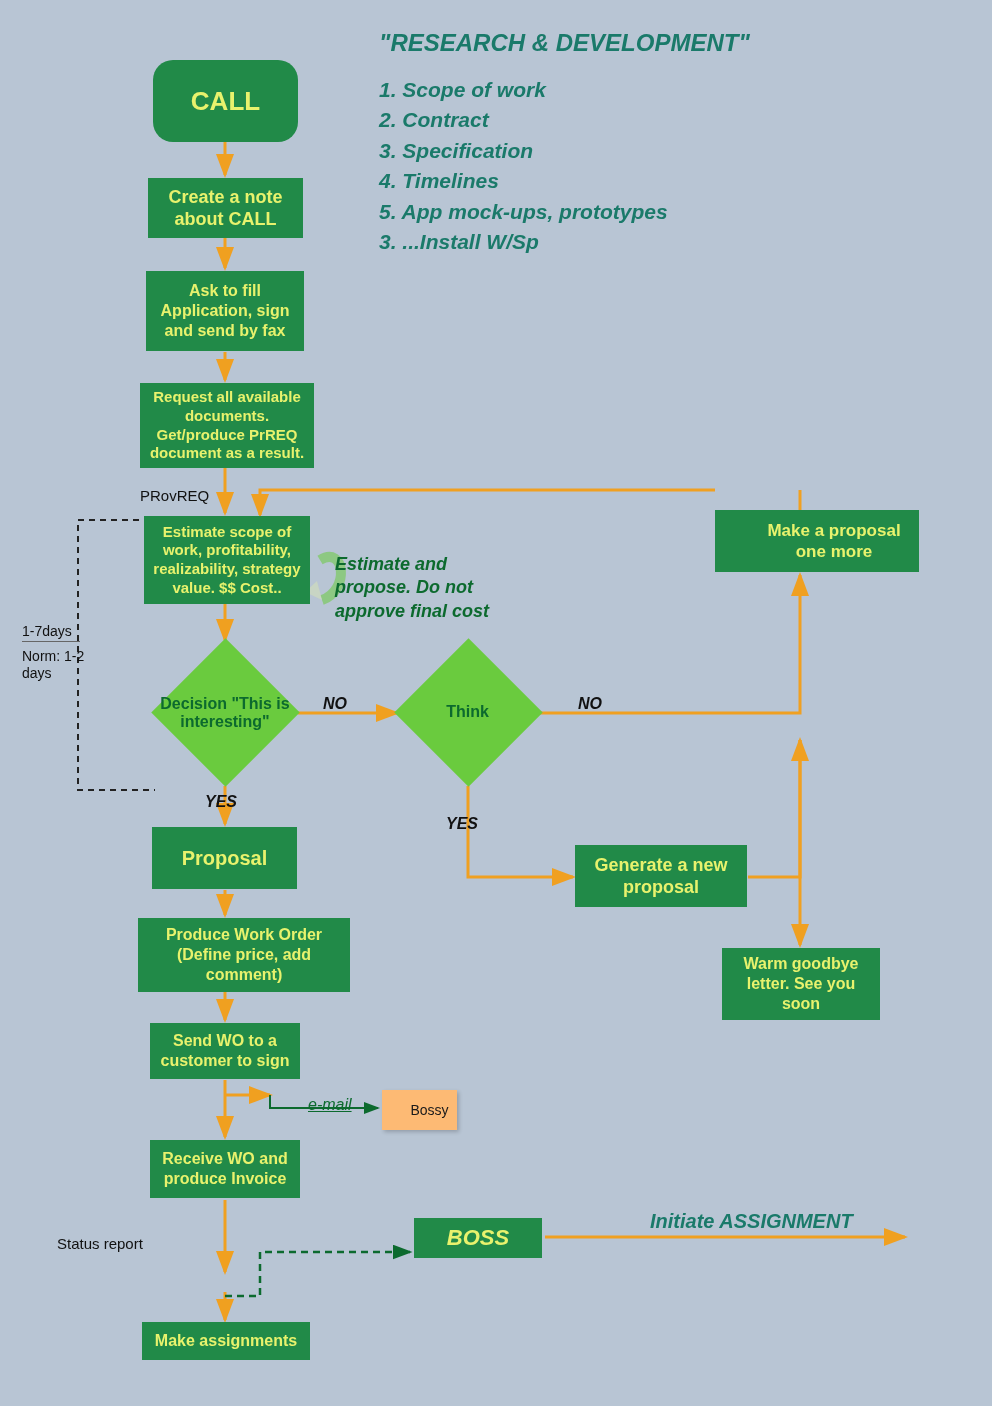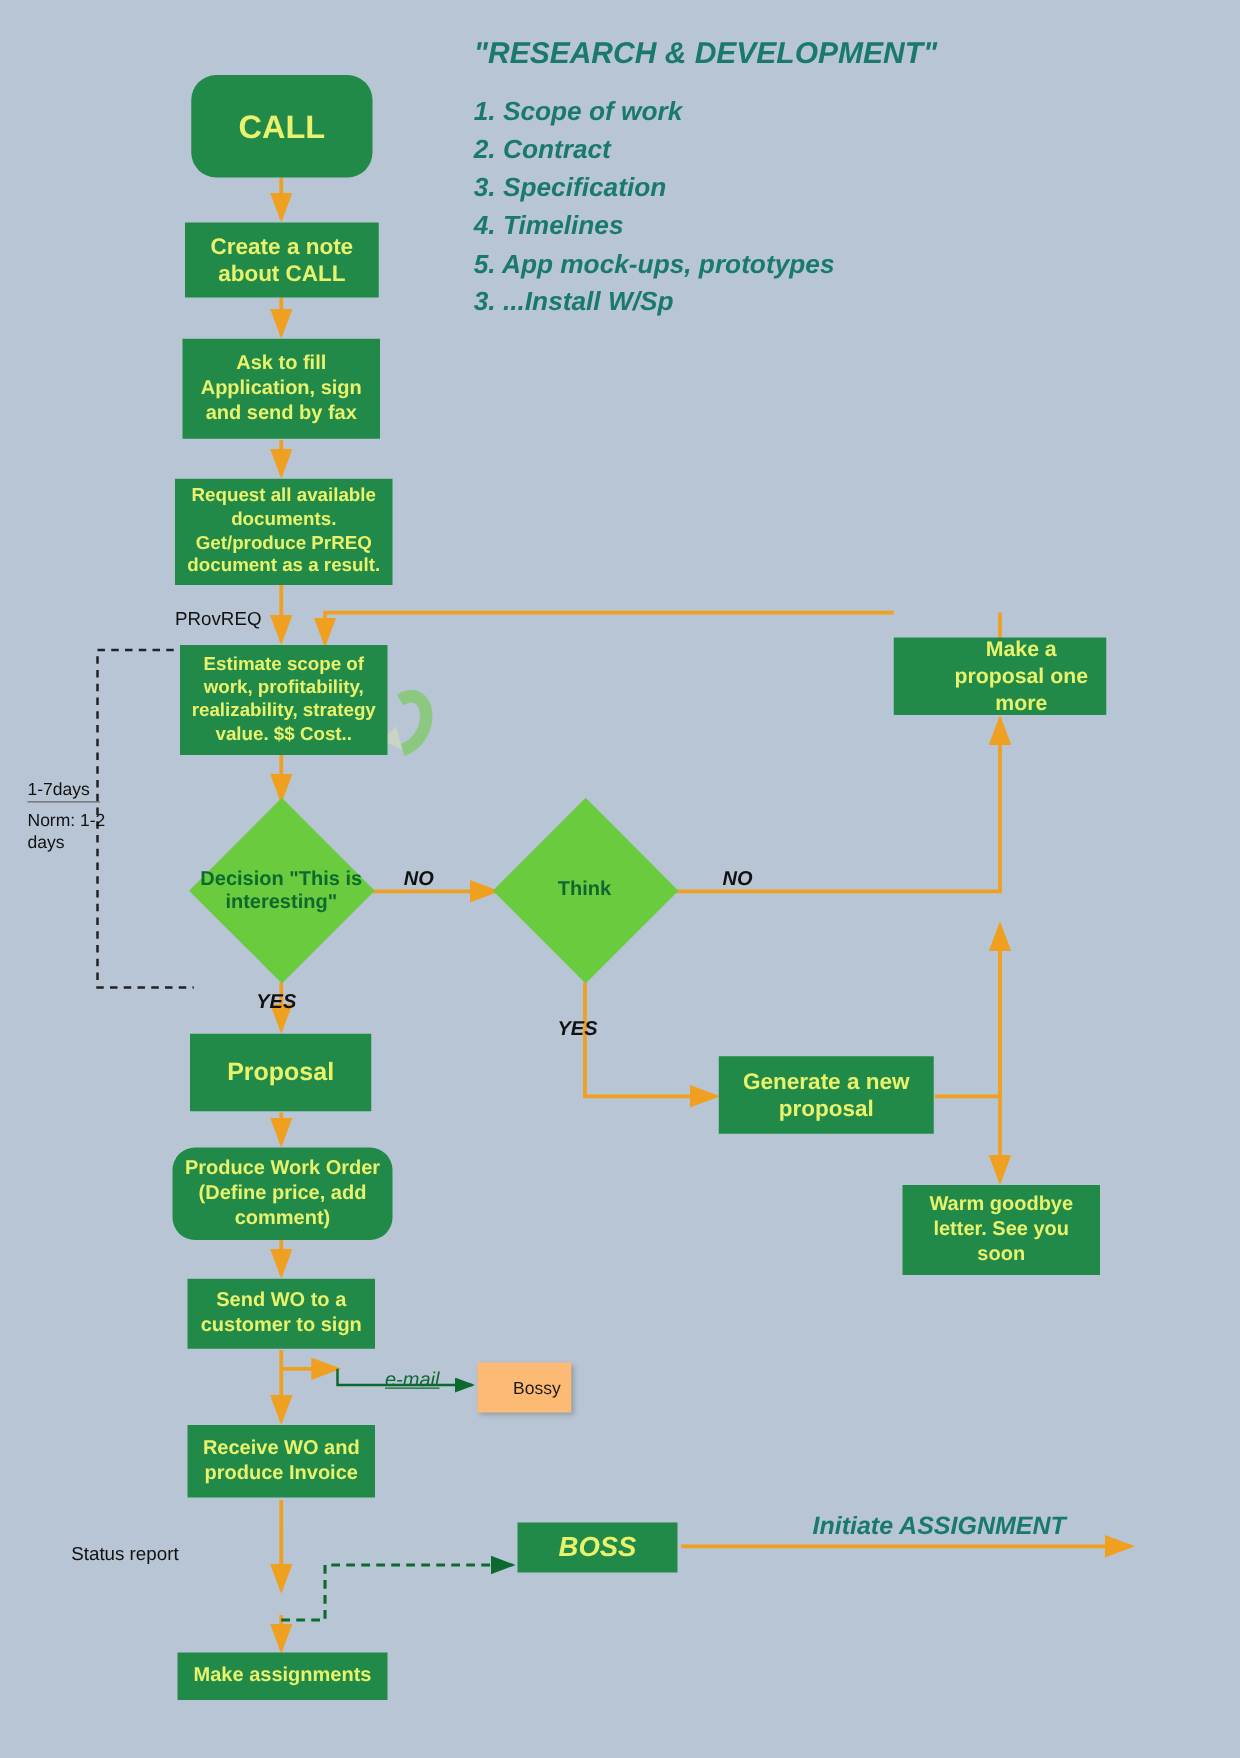--- a/index.html
+++ b/index.html
@@ -211,34 +211,35 @@
 <div class="box" style="left:140px; top:383px; width:174px; height:85px; font-size:15px;">Request all available documents. Get/produce PrREQ document as a result.</div>
 <div class="box" style="left:144px; top:516px; width:166px; height:88px; font-size:15px;">Estimate scope of work, profitability, realizability, strategy value. $$ Cost..</div>
 
 <div class="diamond" style="left:173px; top:660px; width:105px; height:105px;"></div>
 <div class="diamond-label" style="left:160px; top:680px; width:130px; height:65px;">Decision "This is interesting"</div>
 
 <div class="diamond" style="left:416px; top:660px; width:105px; height:105px;"></div>
 <div class="diamond-label" style="left:420px; top:697px; width:95px; height:30px;">Think</div>
 
 <div class="box med" style="left:152px; top:827px; width:145px; height:62px; font-size:20px;">Proposal</div>
-<div class="box" style="left:138px; top:918px; width:176px; height:74px; font-size:16px;border-radius:18px;">Produce Work Order (Define price, add comment)</div>
+<div class="box" style="left:138px; top:918px; width:212px; height:74px; font-size:16px;">Produce Work Order (Define price, add comment)</div>
 <div class="box" style="left:150px; top:1023px; width:150px; height:56px; font-size:16px;">Send WO to a customer to sign</div>
 <div class="box" style="left:150px; top:1140px; width:150px; height:58px; font-size:16px;">Receive WO and produce Invoice</div>
 <div class="box" style="left:142px; top:1322px; width:168px; height:38px; font-size:16px;">Make assignments</div>
 
-<div class="box" style="left:715px; top:510px; width:170px; height:62px; font-size:17px;padding-left:40px;">Make a proposal one more</div>
+<div class="box" style="left:715px; top:510px; width:204px; height:62px; font-size:17px;padding-left:40px;">Make a proposal one more</div>
 <div class="box" style="left:575px; top:845px; width:172px; height:62px; font-size:18px; font-weight:700;">Generate a new proposal</div>
 <div class="box" style="left:722px; top:948px; width:158px; height:72px; font-size:16px;">Warm goodbye letter. See you soon</div>
 
 <div class="box" style="left:414px; top:1218px; width:128px; height:40px; font-size:22px; font-style:italic; font-weight:700;">BOSS</div>
 
 <div class="note-box" style="left:382px; top:1090px; width:55px; height:40px;">Bossy</div>
 
 <div class="label-small" style="left:140px; top:487px;">PRovREQ</div>
+<div class="annot" style="left:335px; top:553px; width:170px;">Estimate and propose. Do not approve final cost</div>
 <div class="label-bold" style="left:323px; top:695px;">NO</div>
 <div class="label-bold" style="left:578px; top:695px;">NO</div>
 <div class="label-bold" style="left:205px; top:793px;">YES</div>
 <div class="label-bold" style="left:446px; top:815px;">YES</div>
 <div class="email-label" style="left:308px; top:1096px;">e-mail</div>
 <div class="label-plain" style="left:57px; top:1235px;">Status report</div>
 <div class="initiate" style="left:650px; top:1210px;">Initiate ASSIGNMENT</div>
 <div class="range-top" style="left:22px; top:623px; width:58px;">1-7days</div>
 <div class="range-bot" style="left:22px; top:648px; width:70px;">Norm: 1-2 days</div>
 

